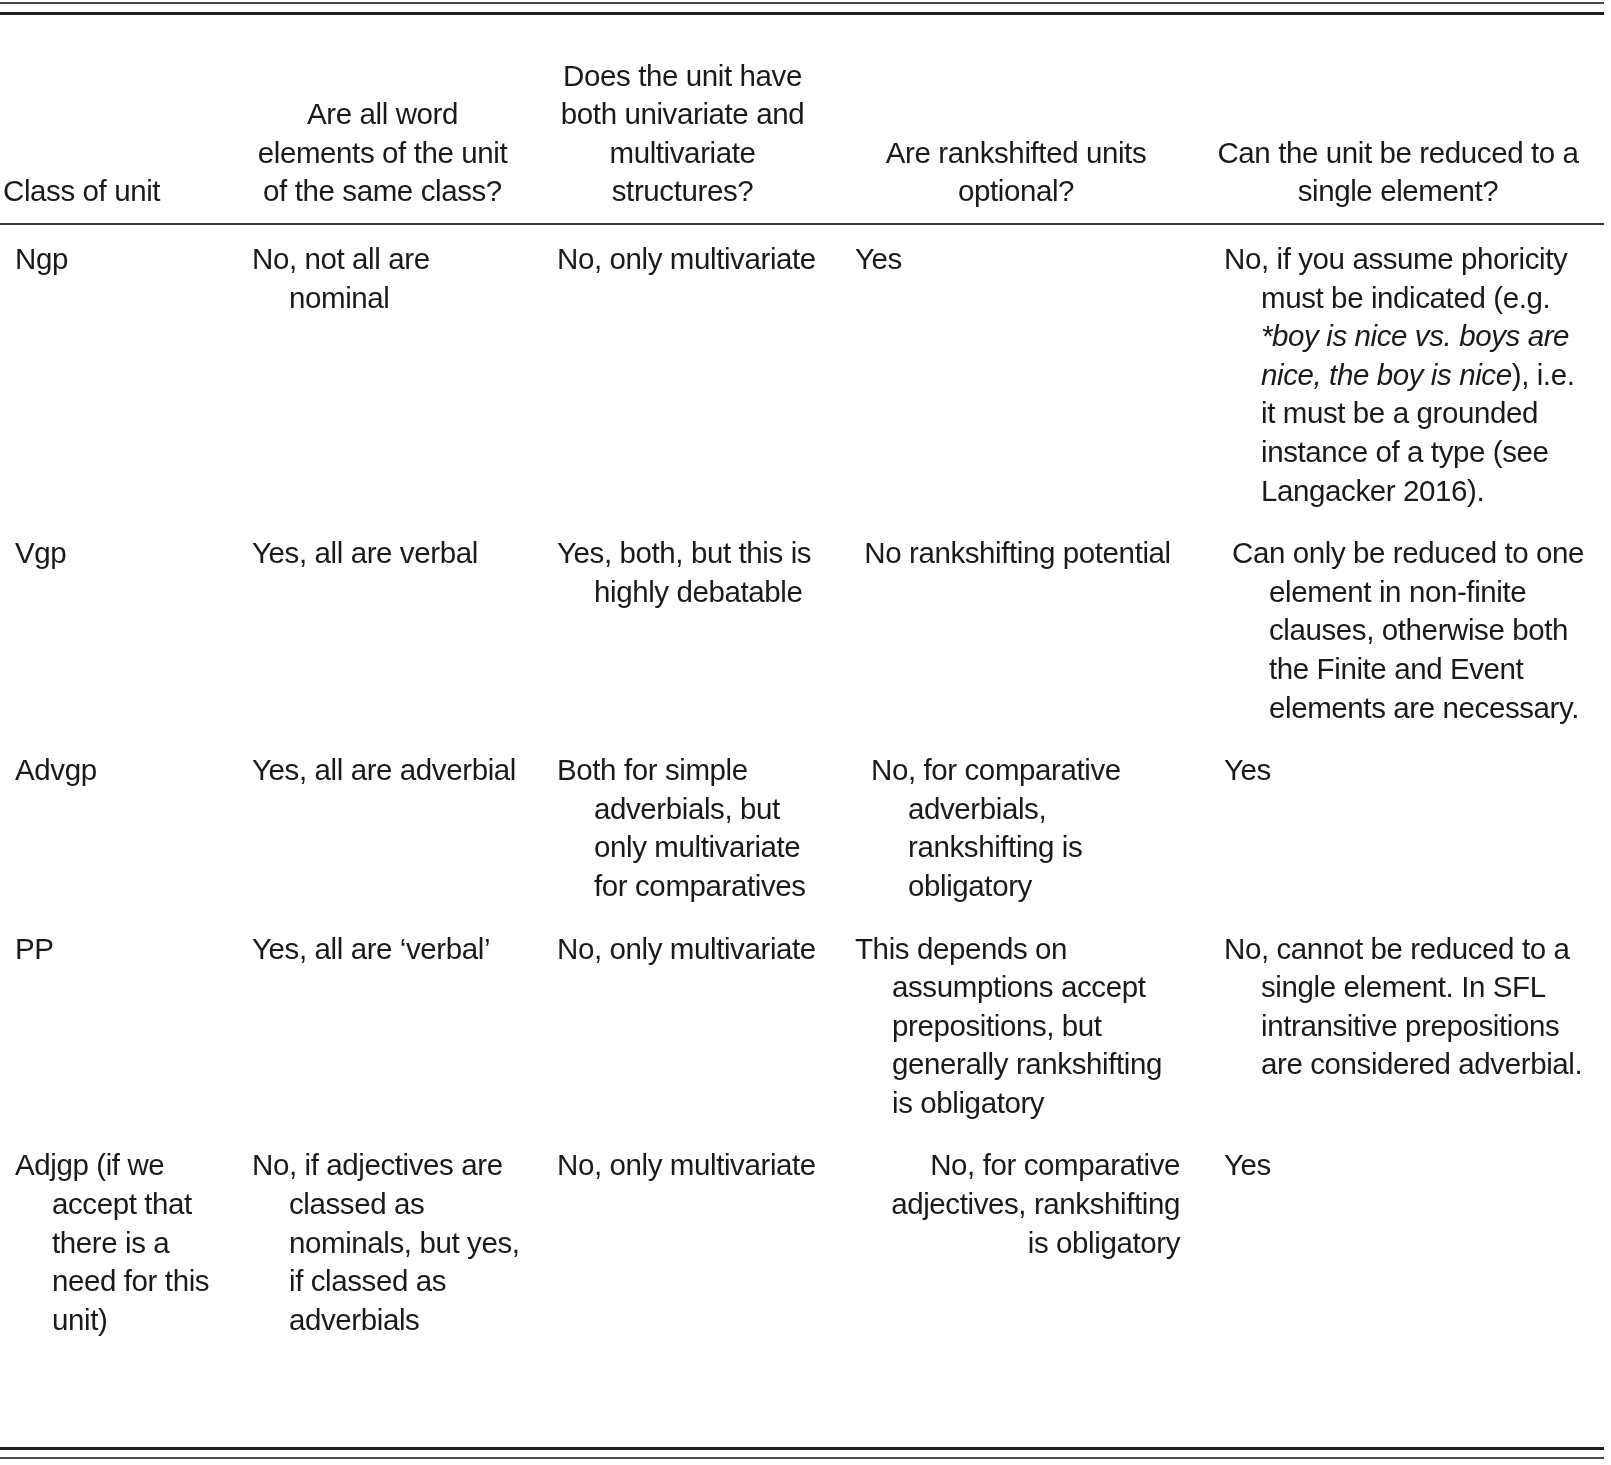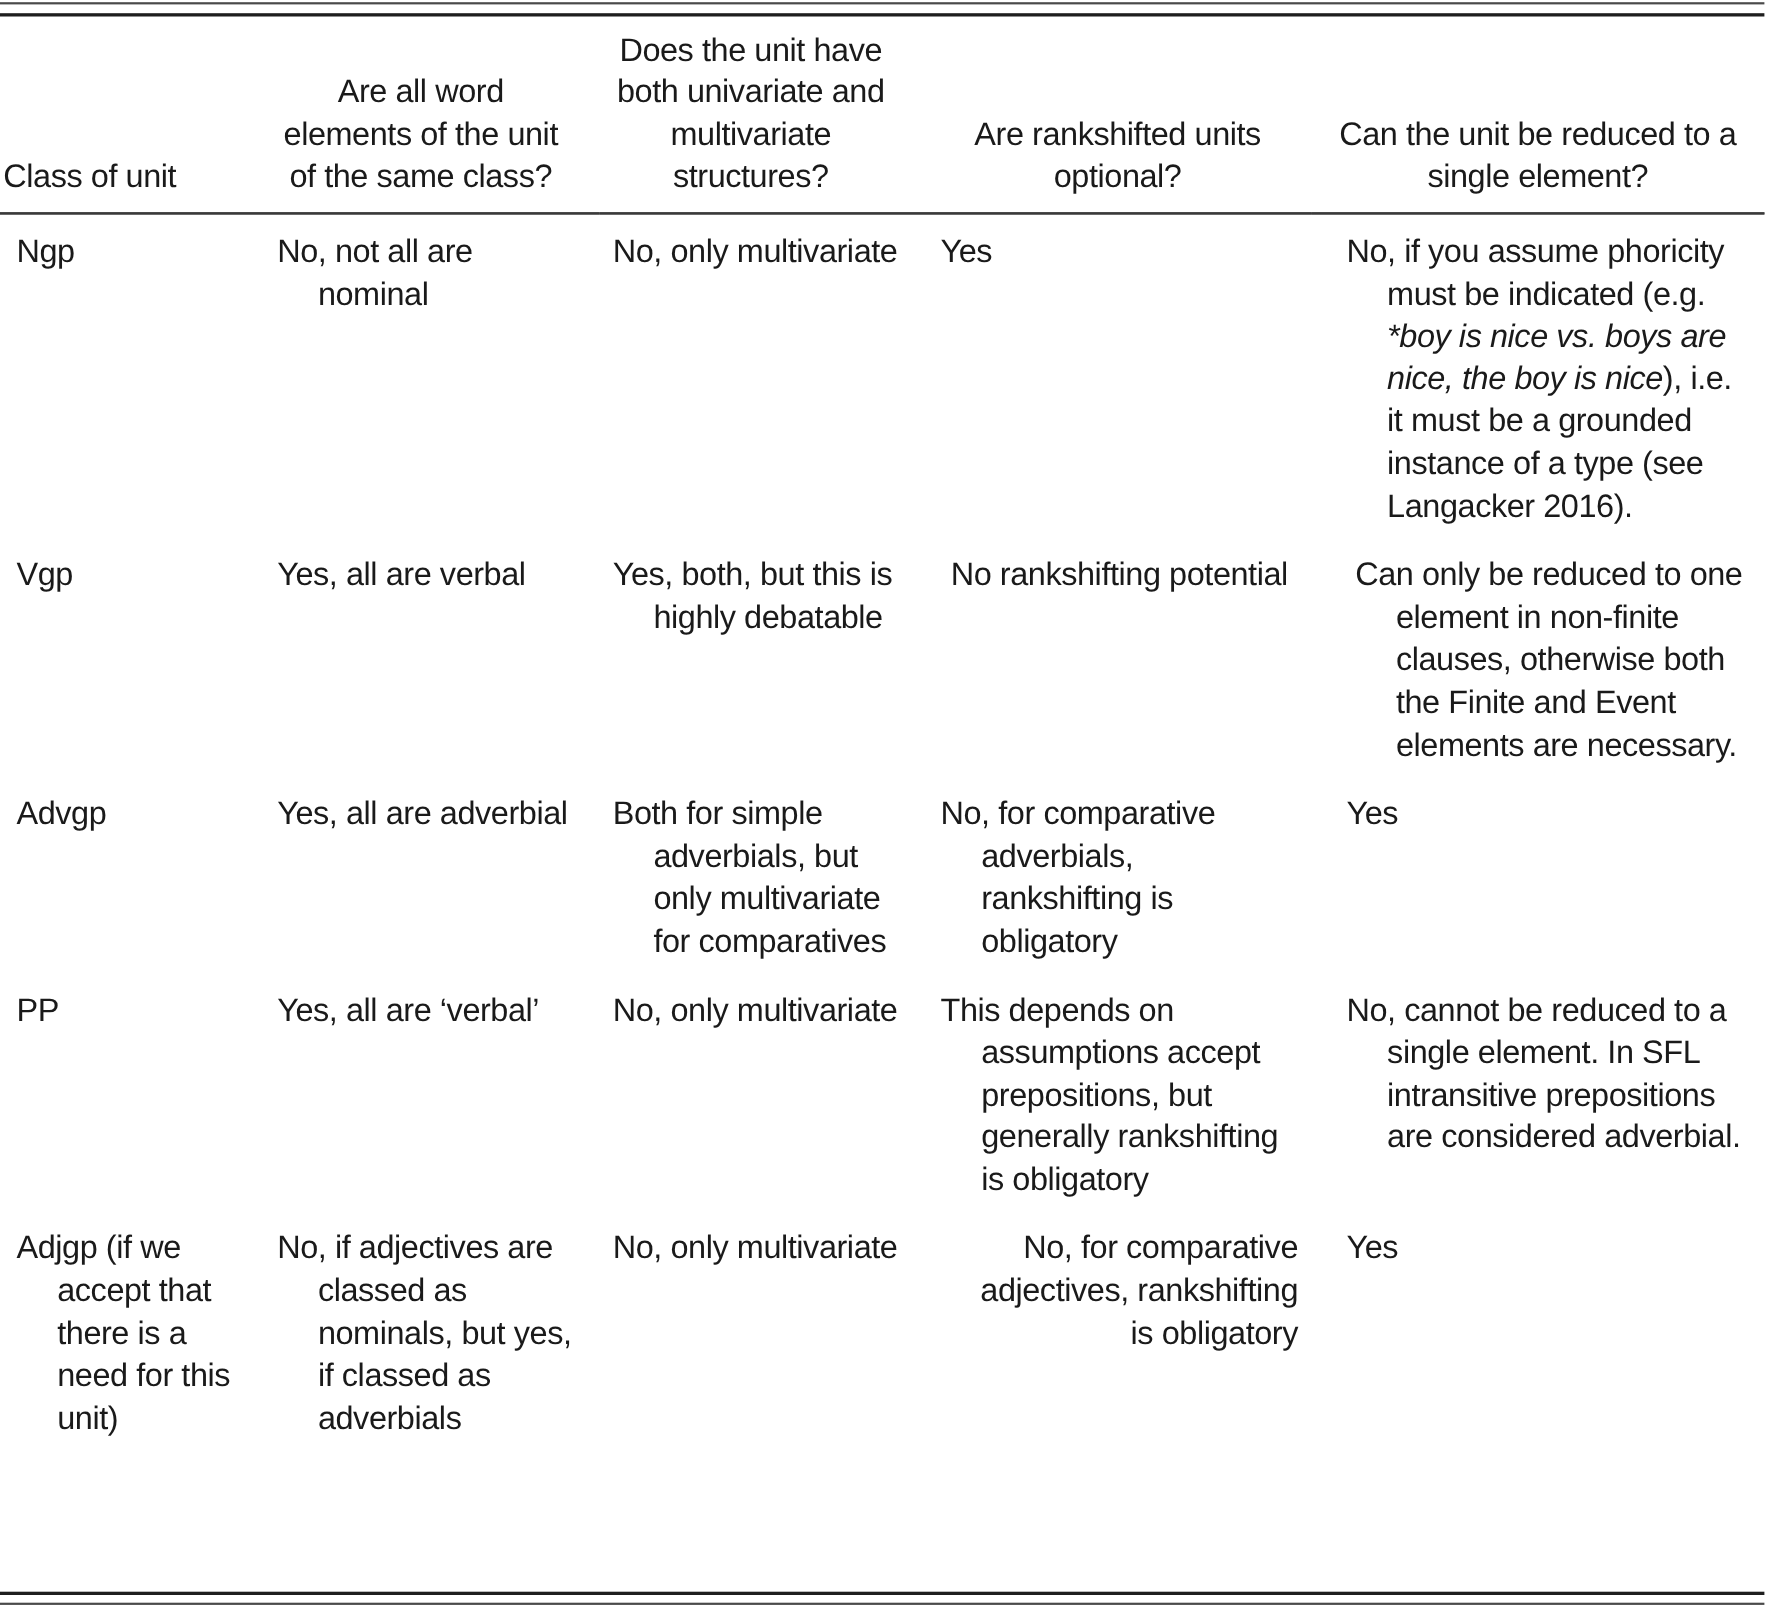--- a/index.html
+++ b/index.html
@@ -39,21 +39,21 @@
     col.c2 { width: 305px; }
     col.c3 { width: 285px; }
     col.c4 { width: 362px; }
     col.c5 { width: 412px; }
 
     thead th {
       font-weight: normal;
       vertical-align: bottom;
       text-align: center;
       padding: 8px 0 12px 0;
-      height: 178px;
+      height: 208px;
       box-sizing: border-box;
     }
     thead th.first { text-align: left; padding-left: 3px; }
     thead tr { border-bottom: 2px solid #3a3a3a; }
 
     tbody td {
       vertical-align: top;
       padding: 12px;
     }
     tbody tr.first-row td { padding-top: 15px; }
@@ -132,21 +132,21 @@
       <td class="col1">
           <span class="hang">Advgp</span>
         </td>
       <td class="col2">
           <span class="hang">Yes, all are adverbial</span>
         </td>
       <td class="col3">
           <span class="hang">Both for simple adverbials, but only multivariate for comparatives</span>
         </td>
       <td class="col4">
-          <span class="hang" style="margin-left:13px;">No, for comparative adverbials, rankshifting is obligatory</span>
+          <span class="hang" style="margin-left:29px;">No, for comparative adverbials, rankshifting is obligatory</span>
         </td>
       <td class="col5">
           <span class="hang" style="margin-left:20px;">Yes</span>
         </td>
     </tr>
 
     <tr>
       <td class="col1">
           <span class="hang">PP</span>
         </td>

